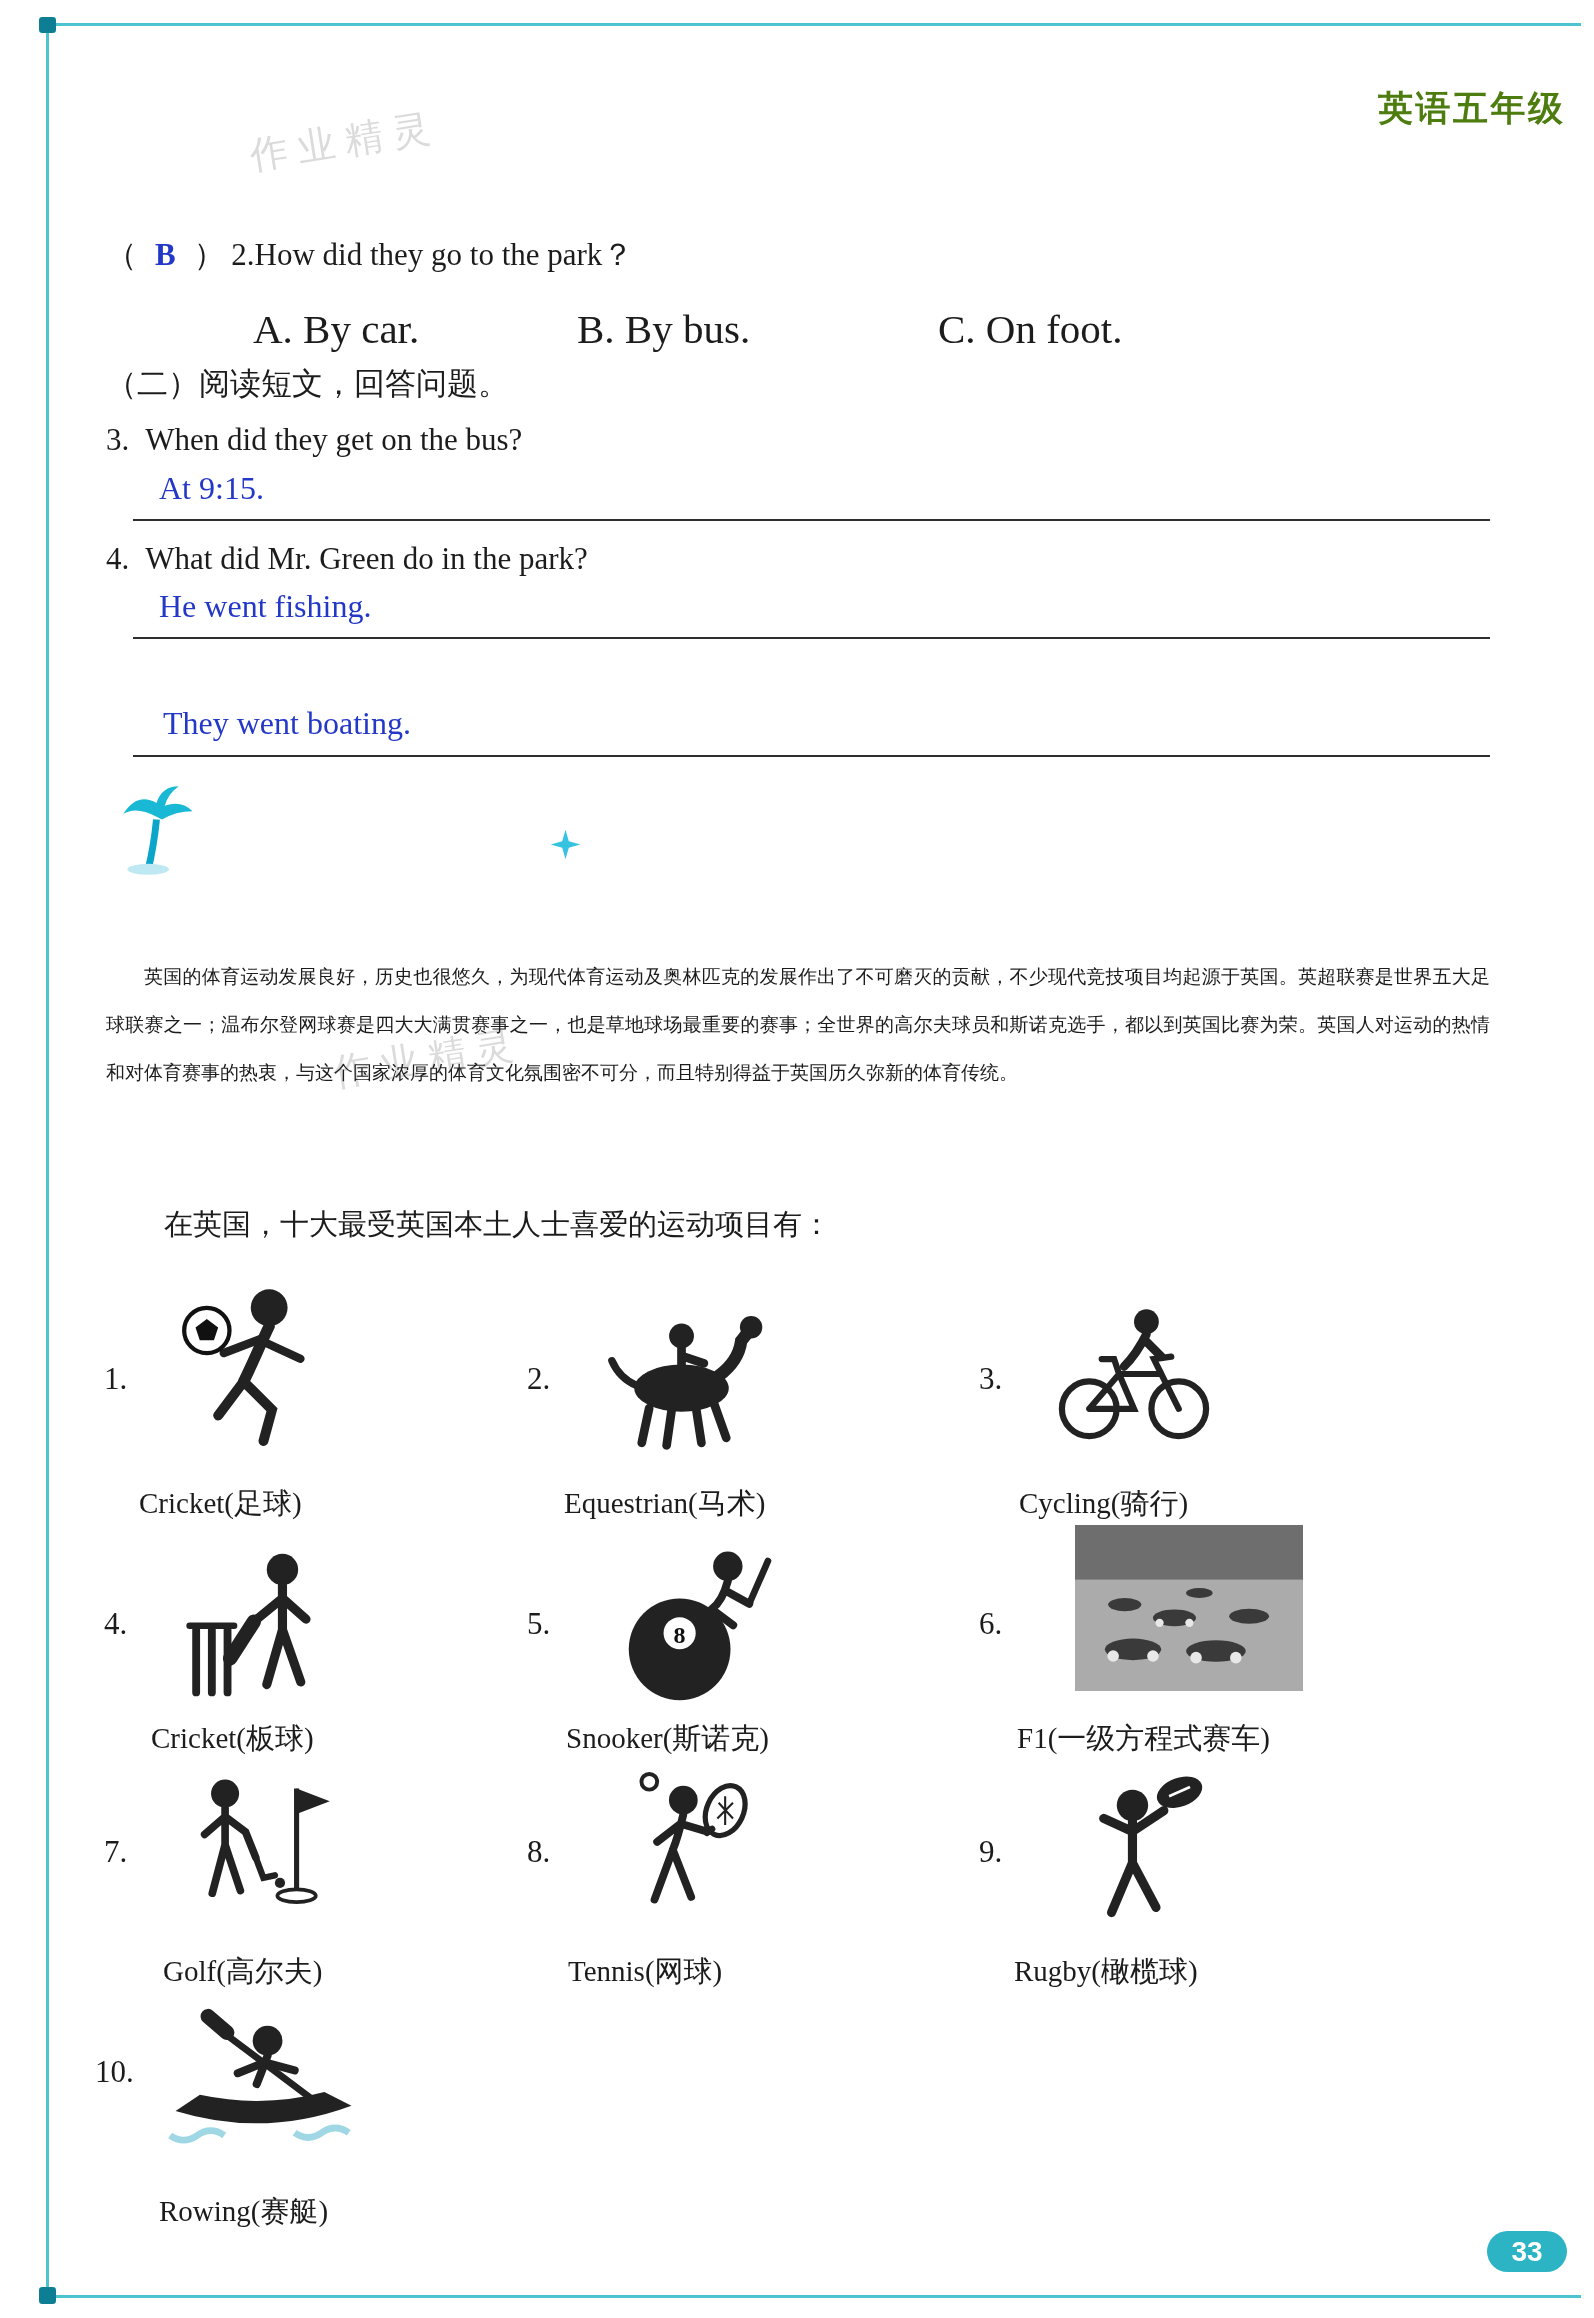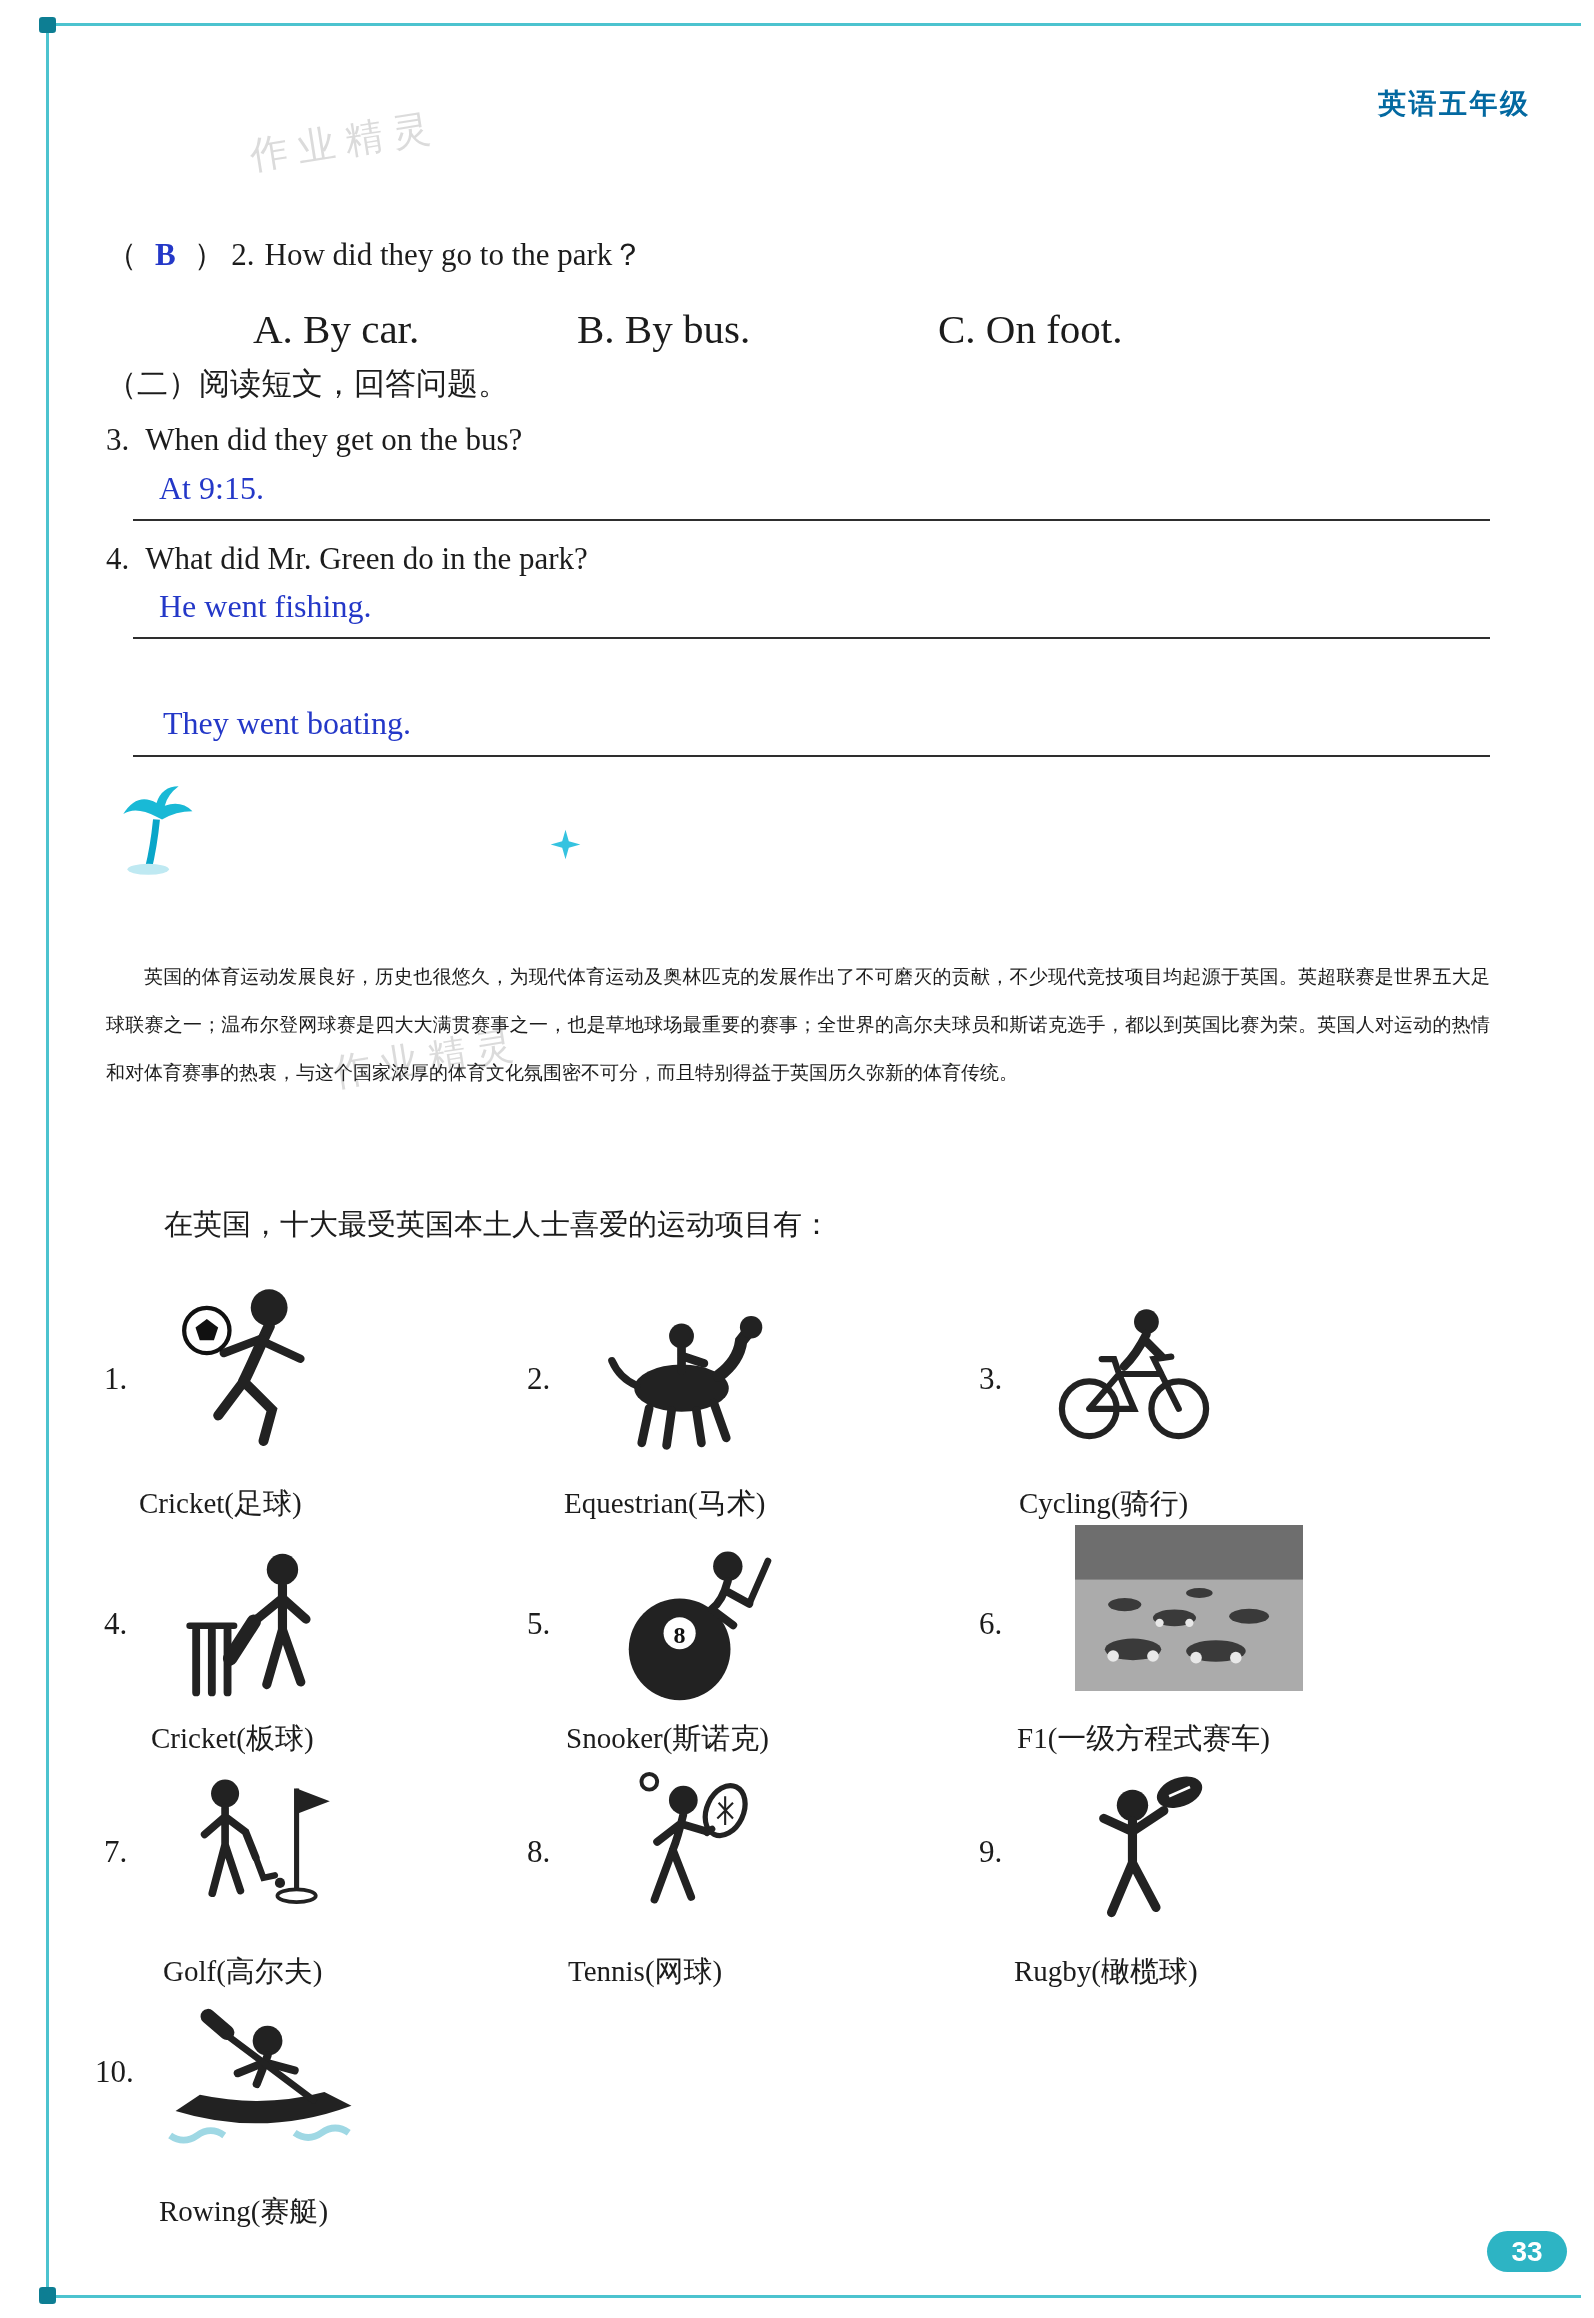--- a/index.html
+++ b/index.html
@@ -2,22 +2,22 @@
 <html style="font-size:13.3px"><head>
 <meta charset="utf-8">
 <style>
   *{margin:0;padding:0;box-sizing:border-box}
   html,body{background:#d9d9d9}
   .page{position:relative;width:1595px;height:2319px;background:#ffffff;
         font-family:"Liberation Serif", serif;color:#1c1c1c;overflow:hidden}
   .abs{position:absolute}
   .frame-line{background:#4cc3cf}
   .frame-dark{background:#0d7e93}
-  .grade{color:#0369a1;font-family:"Liberation Sans",sans-serif;font-weight:bold;
-         font-size:28px;letter-spacing:2.5px}
+  .grade{color:#4d7c0f;font-family:"Liberation Sans",sans-serif;font-weight:bold;
+         font-size:35px;letter-spacing:2.5px}
   .qtext{font-size:31px;white-space:nowrap}
   .opt{font-size:41px;white-space:nowrap}
   .blue{color:#2438c8}
   .bold{font-weight:bold}
   .answer{font-size:32px;white-space:nowrap}
   .ansline{height:1.7px;background:#2e2e2e}
   .watermark{color:#8a8a8a;opacity:.30;font-size:38px;letter-spacing:10px;
              transform:rotate(-9deg);font-family:"Liberation Sans",sans-serif;pointer-events:none}
   .banner-text{font-family:"Liberation Sans",sans-serif;font-weight:bold;font-size:50px;
                color:#10b0e2;letter-spacing:4.1px;
@@ -43,21 +43,21 @@
   <div class="abs frame-line" style="left:46px;top:2295px;width:1535px;height:2.5px"></div>
   <div class="abs frame-dark" style="left:39px;top:16.6px;width:16.6px;height:16.6px;border-radius:3.3px"></div>
   <div class="abs frame-dark" style="left:39px;top:2287px;width:16.6px;height:16.6px;border-radius:3.3px"></div>
 
   <div class="abs grade" style="left:1378px;top:85px">英语五年级</div>
 
   <div class="abs watermark" style="left:249px;top:116px">作业精灵</div>
   <div class="abs watermark" style="left:332px;top:1033px">作业精灵</div>
 
   <div class="abs qtext" style="left:106px;top:234px">
-    <span>（</span><span class="blue bold" style="padding:0 18px">B</span><span>）</span><span style="margin-left:6.6px">2.</span><span style="margin-left:10px">How did they go to the park？</span>
+    <span>（</span><span class="blue bold" style="padding:0 18px">B</span><span>）</span><span style="margin-left:6.6px">2.</span><span style="">How did they go to the park？</span>
   </div>
   <div class="abs opt" style="left:253px;top:305px">A. By car.</div>
   <div class="abs opt" style="left:577px;top:305px">B. By bus.</div>
   <div class="abs opt" style="left:938px;top:305px">C. On foot.</div>
 
   <div class="abs qtext" style="left:106px;top:363px">（二）阅读短文，回答问题。</div>
 
   <div class="abs qtext" style="left:106px;top:422px">
     <span>3.</span>
     <span style="margin-left:8.3px">When did they get on the bus?</span>

